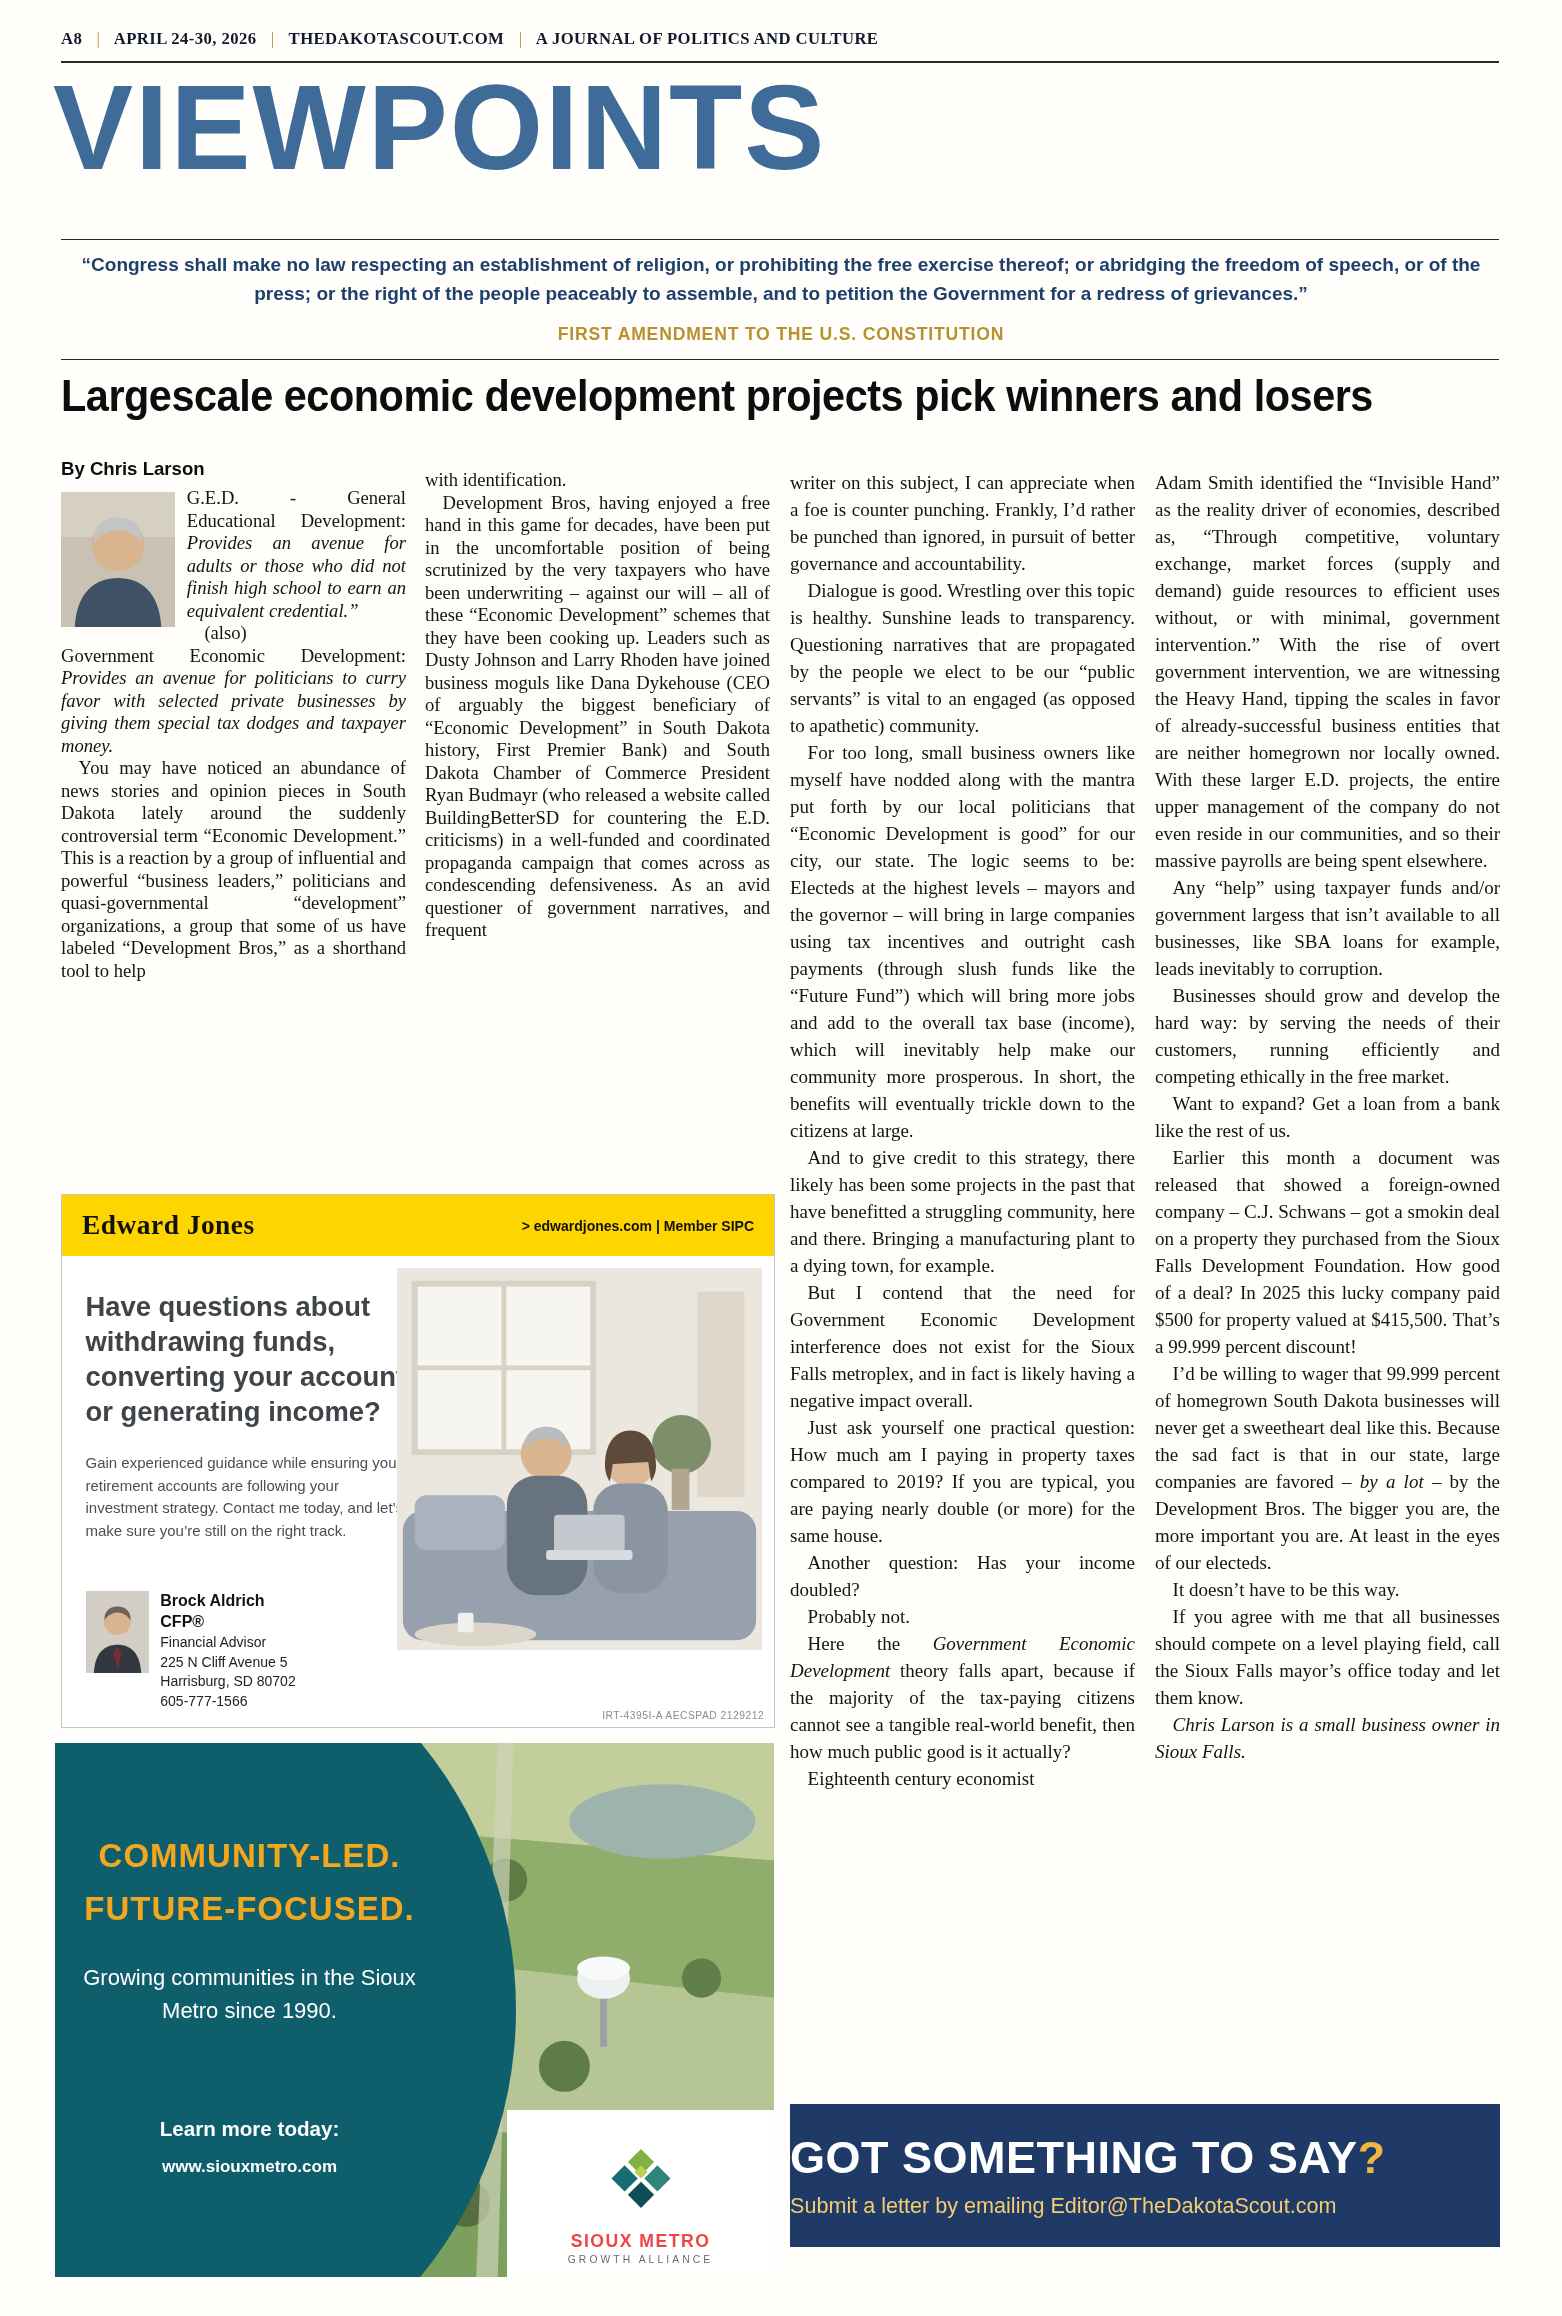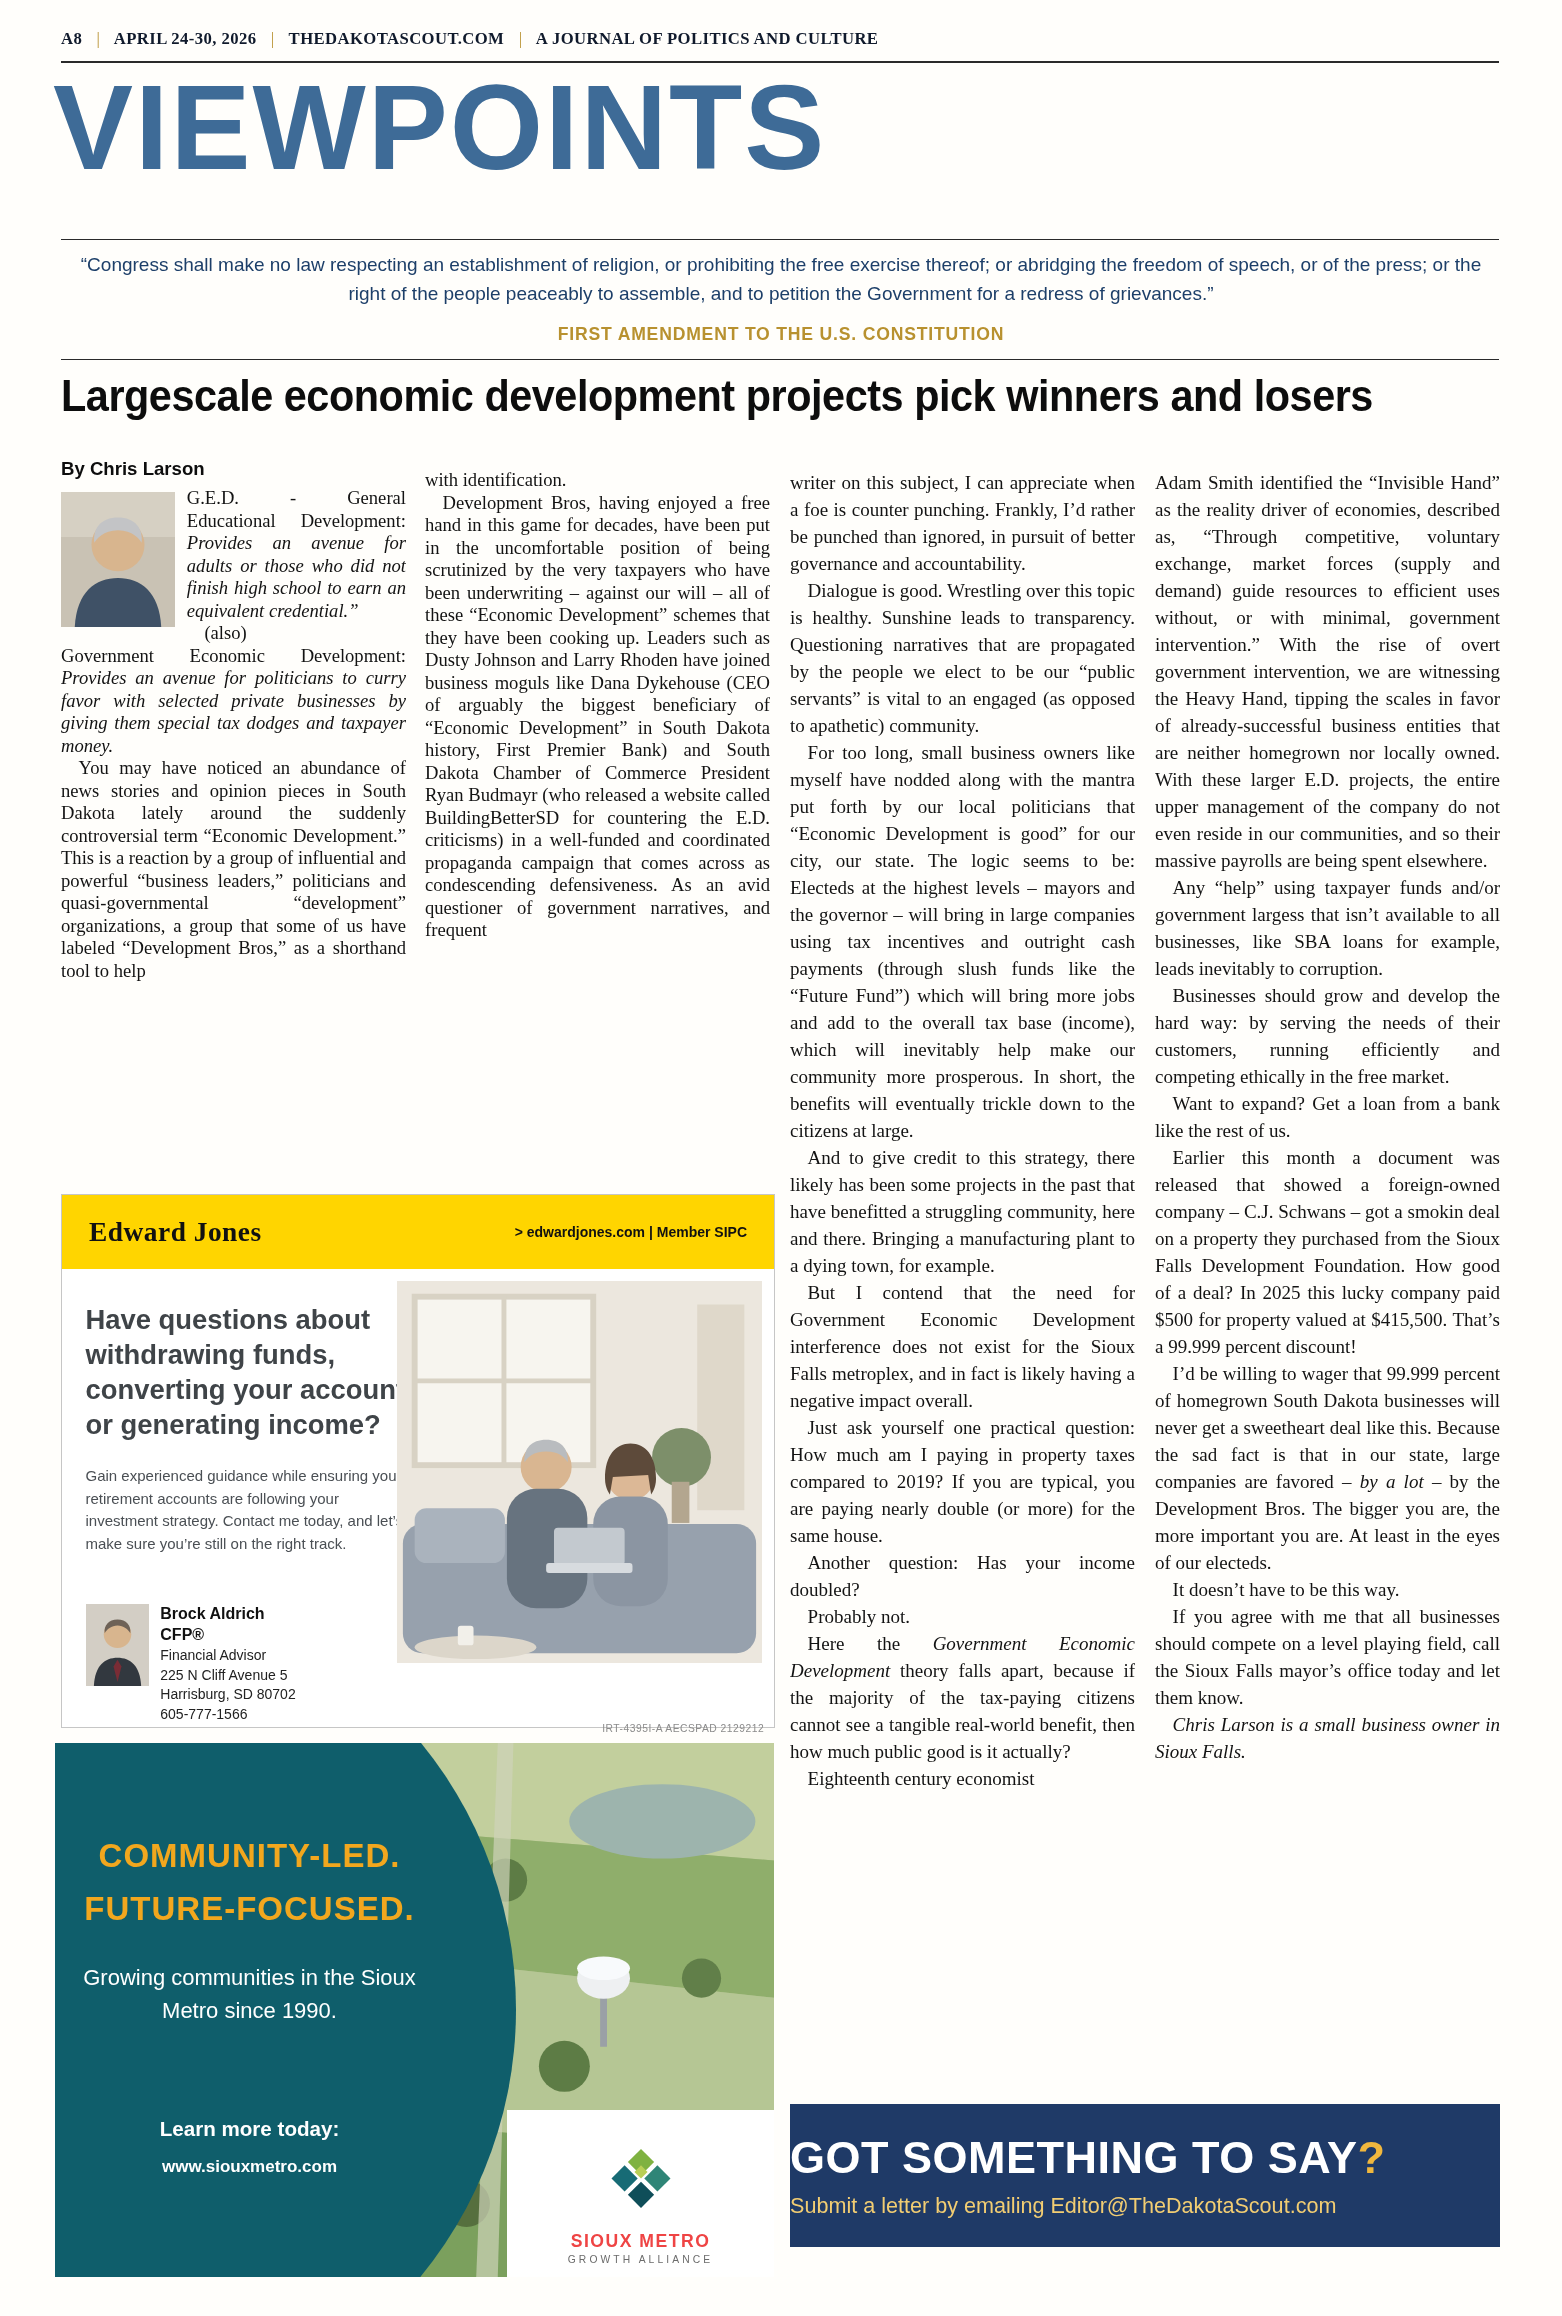--- a/index.html
+++ b/index.html
@@ -9,21 +9,21 @@
   .rule{position:absolute;left:61px;right:63px;border-top:2px solid #2a2a2a}
   .r1{top:61px}.r2{top:239px;border-top-width:1.5px}.r3{top:359px;border-top-width:1.5px}
 
   .topbar{position:absolute;left:61px;top:29px;font-family:Liberation Serif, serif;
           font-weight:bold;font-size:16.7px;letter-spacing:0.4px;color:#101a2c;white-space:nowrap}
   .topbar .sep{color:#b8912f;margin:0 9.8px;font-weight:400}
 
   .viewpoints{position:absolute;left:53px;top:51px;font-family:"Liberation Sans",sans-serif;
               font-weight:bold;font-size:120px;line-height:1.28;letter-spacing:2px;color:#3e6b97}
   .quote{position:absolute;left:71px;right:71px;top:251px;text-align:center;
-         font-family:"Liberation Sans",sans-serif;font-weight:normal;font-size:19px;
+         font-family:"Liberation Sans",sans-serif;font-weight:bold;font-size:19px;
          line-height:1.5;color:#1d3f69}
   .attrib{position:absolute;left:0;right:0;top:324px;text-align:center;
           font-family:"Liberation Sans",sans-serif;font-weight:bold;font-size:17.6px;
           letter-spacing:0.8px;color:#b8912f}
   .headline{position:absolute;left:61px;top:370px;width:1588px;font-family:"Liberation Sans",sans-serif;
             font-weight:bold;font-size:45px;letter-spacing:-0.5px;color:#0d0d0d;
             transform:scaleX(.92);transform-origin:left top;white-space:nowrap}
   .byline{position:absolute;left:61px;top:458px;font-family:"Liberation Sans",sans-serif;
           font-weight:bold;font-size:18.6px;color:#0d0d0d}
 
@@ -37,21 +37,21 @@
   #col1{left:61px;top:487px;height:704px;overflow:hidden}
   #col2{left:425px;top:469px;height:722px;overflow:hidden}
   #col3{left:790px;top:469px;height:1629px;overflow:hidden}
   #col4{left:1155px;top:469px;height:1629px;overflow:hidden}
   .author-photo{float:left;width:114px;height:135px;margin:4.9px 11.8px 3.9px 0;background:#c9c2b4}
   .author-photo svg{display:block;width:100%;height:100%}
 
   
   .ej{position:absolute;left:61px;top:1194px;width:714px;height:534px;background:#fff;
       border:1px solid #c6c6c6;font-family:"Liberation Sans",sans-serif}
-  .ej-top{height:74px;background:#ffd500;display:flex;align-items:center;justify-content:space-between;padding:0 27px}
+  .ej-top{height:61px;background:#ffd500;display:flex;align-items:center;justify-content:space-between;padding:0 20px}
   .ej-logo{font-family:"Liberation Serif",serif;font-weight:bold;font-size:27.4px;color:#111;letter-spacing:0.5px}
   .ej-top-right{font-size:14px;font-weight:bold;color:#111}
   .ej-body{position:relative;height:471px}
   .ej-head{position:absolute;left:23.5px;top:33px;width:329px;font-size:27.4px;line-height:1.28;
            font-weight:bold;color:#3f4448}
   .ej-copy{position:absolute;left:23.5px;top:196px;width:318px;font-size:15px;line-height:1.5;color:#4a4f54}
   .ej-photo{position:absolute;right:11.8px;top:11.8px;width:365px;height:382px;background:#ece7de;overflow:hidden}
   .ej-photo svg{display:block;width:100%;height:100%}
   .ej-advisor{position:absolute;left:23.5px;bottom:15.7px;display:flex;gap:11.8px;align-items:flex-start}
   .ej-advisor-photo{width:63px;height:82px;background:#d3cec5}

